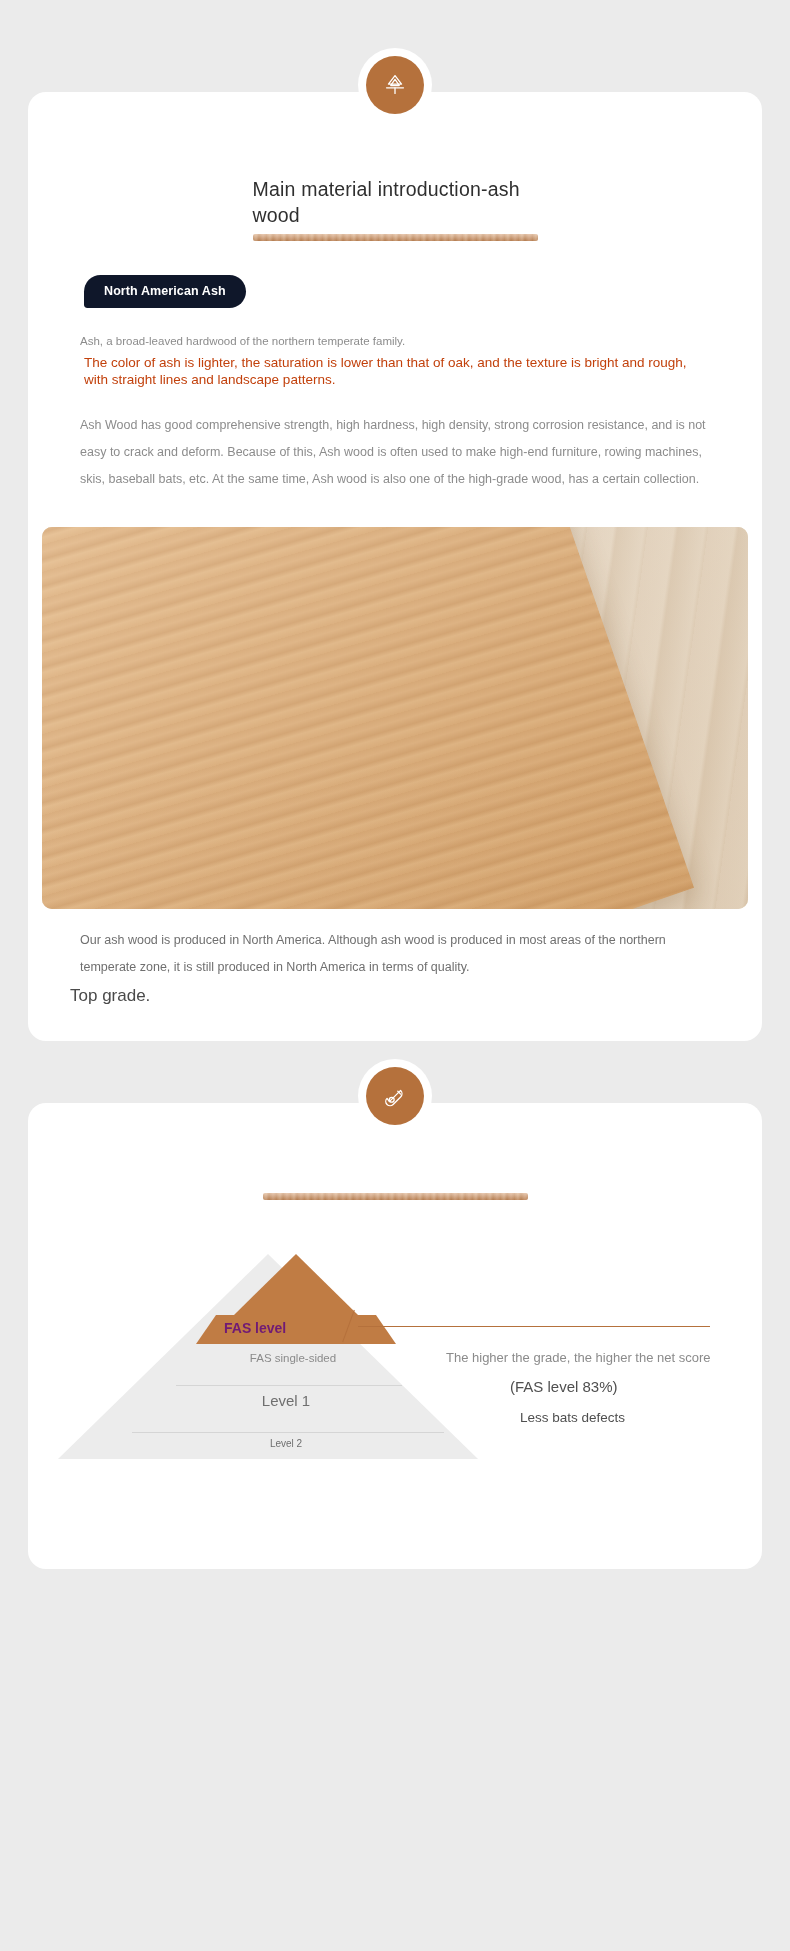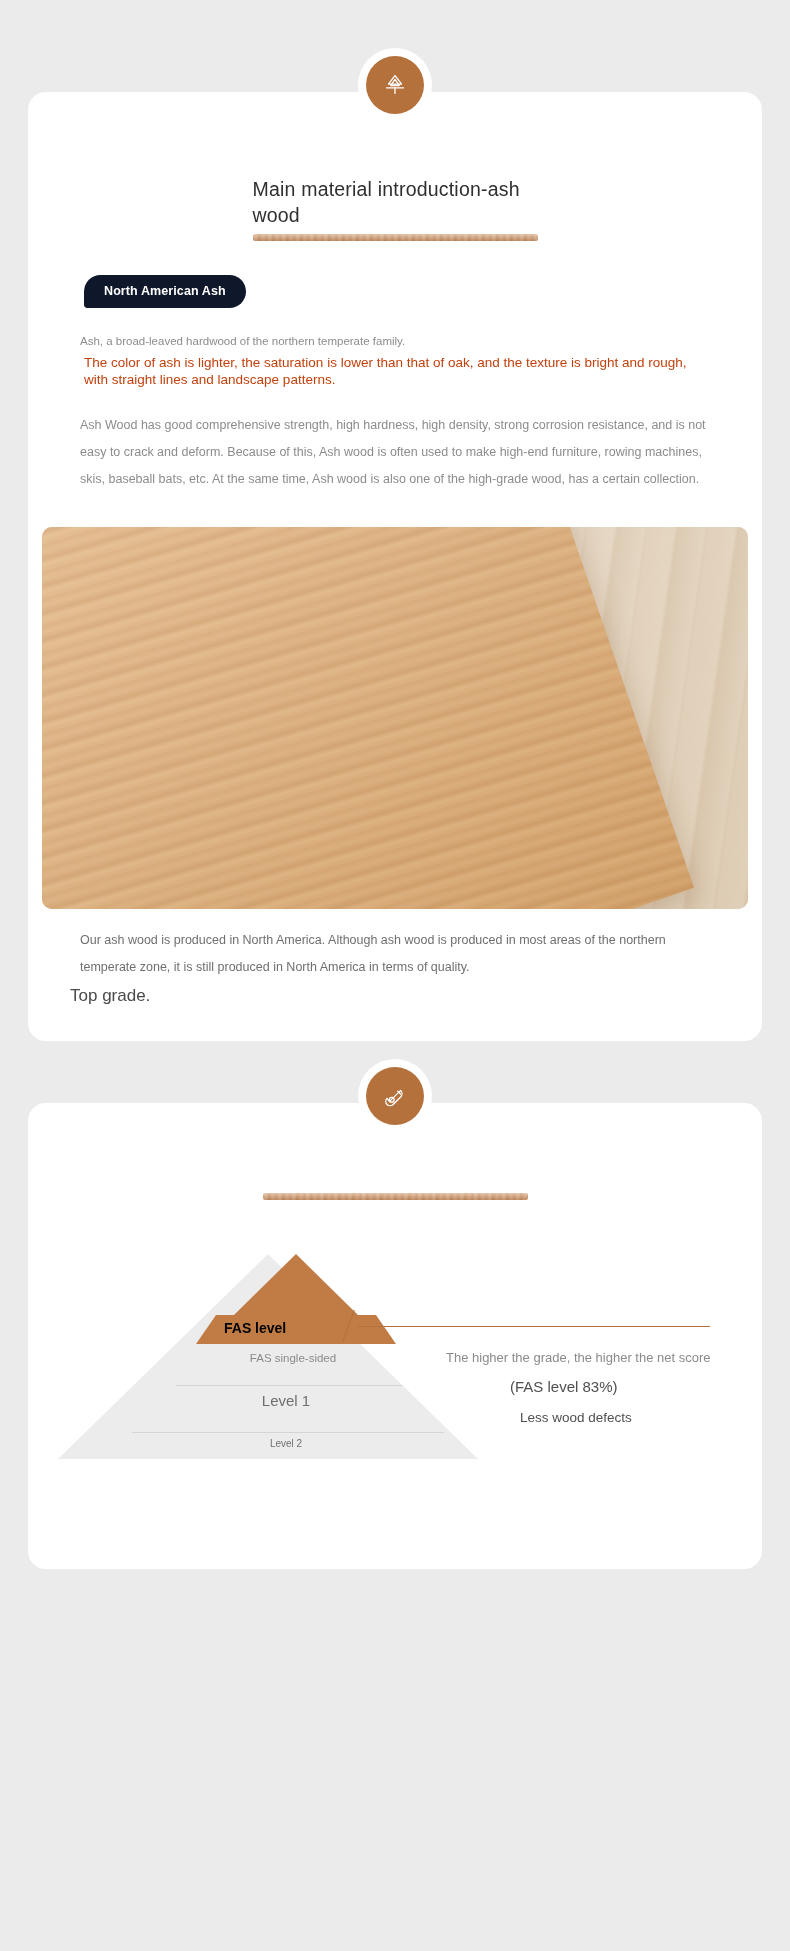--- a/index.html
+++ b/index.html
@@ -229,21 +229,21 @@
   .lvl-line {
     position: absolute;
     height: 1px;
     background: #d5d5d5;
   }
   .lvl-line.a { left: 148px; top: 131px; width: 226px; }
   .lvl-line.b { left: 104px; top: 178px; width: 312px; }
   .fas-label {
     position: absolute;
     left: 196px; top: 66px;
-    color: #000000;
+    color: #701a75;
     font-size: 14px;
     font-weight: 700;
   }
   .d-lbl {
     position: absolute;
     color: #8b8b8b;
     font-size: 11.5px;
     text-align: center;
   }
   .d-lbl.single { left: 160px; top: 98px; width: 210px; }
@@ -347,15 +347,15 @@
     <div class="fas-label">FAS level</div>
     <div class="d-lbl single">FAS single-sided</div>
     <div class="d-lbl l1">Level 1</div>
     <div class="d-lbl l2">Level 2</div>
 
     <div class="pointer-tick"></div>
     <div class="pointer-line"></div>
 
     <div class="note n1">The higher the grade, the higher the net score</div>
     <div class="note n2">(FAS level 83%)</div>
-    <div class="note n3">Less wood defects</div>
+    <div class="note n3">Less bats defects</div>
   </div>
 </div>
 
 </body></html>

